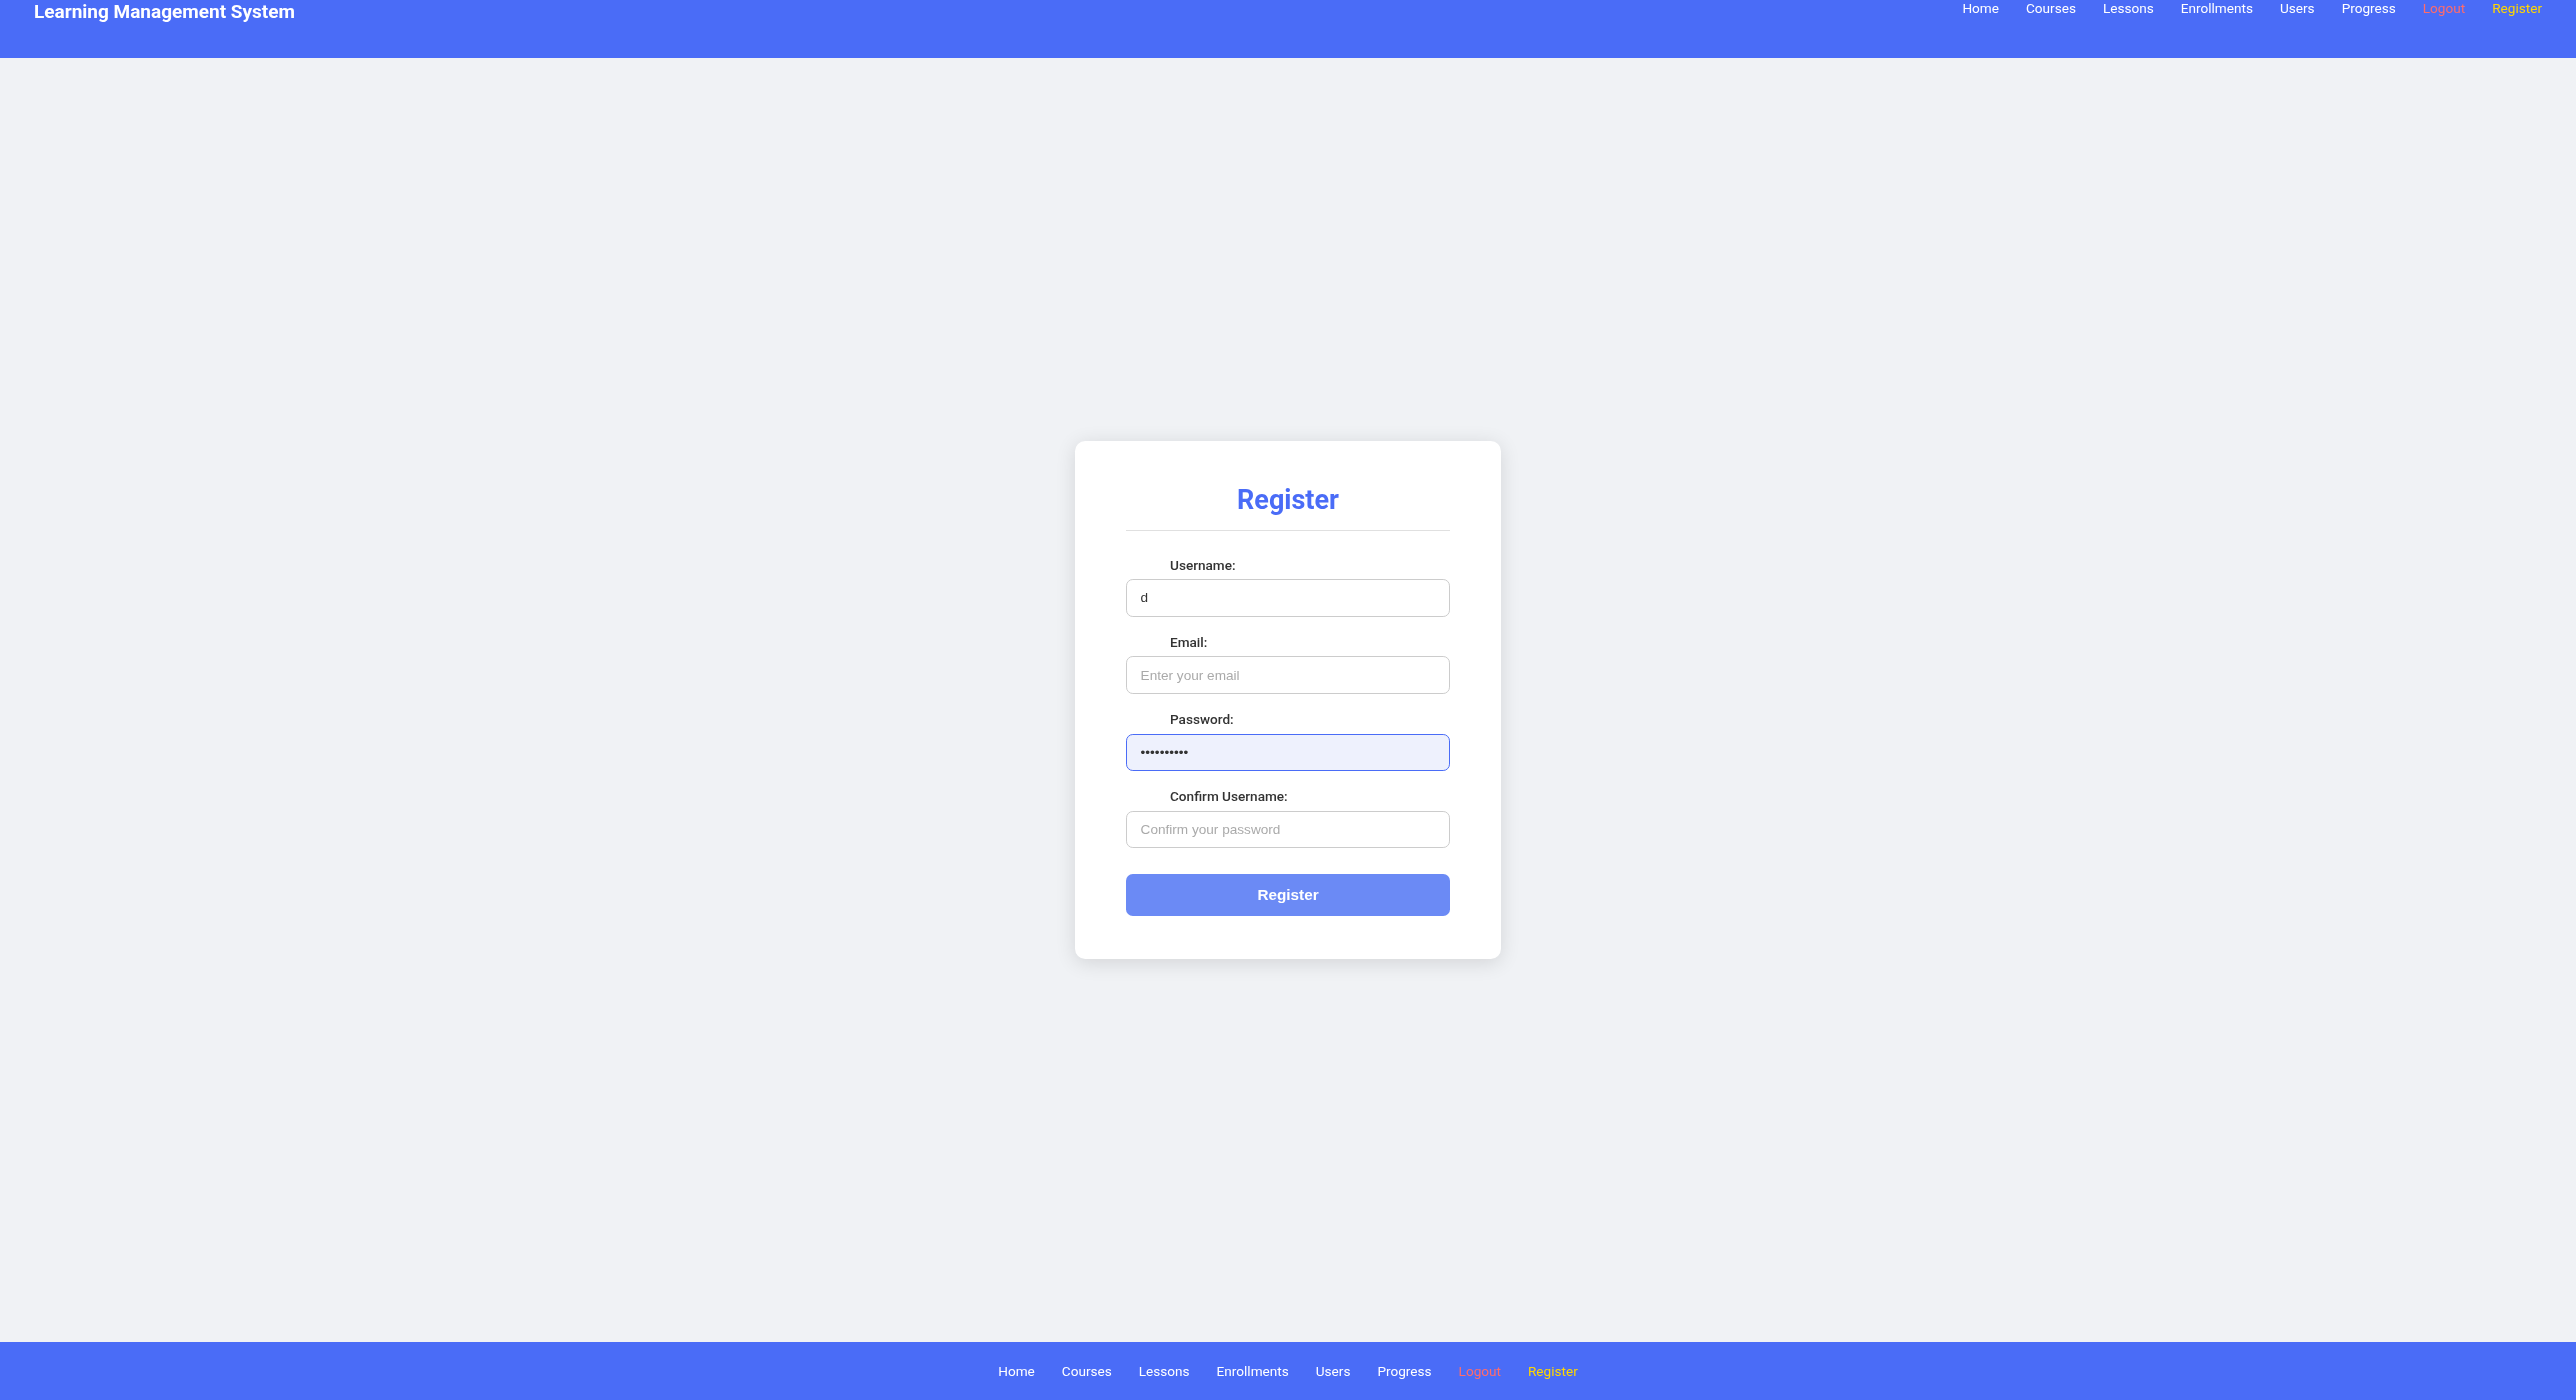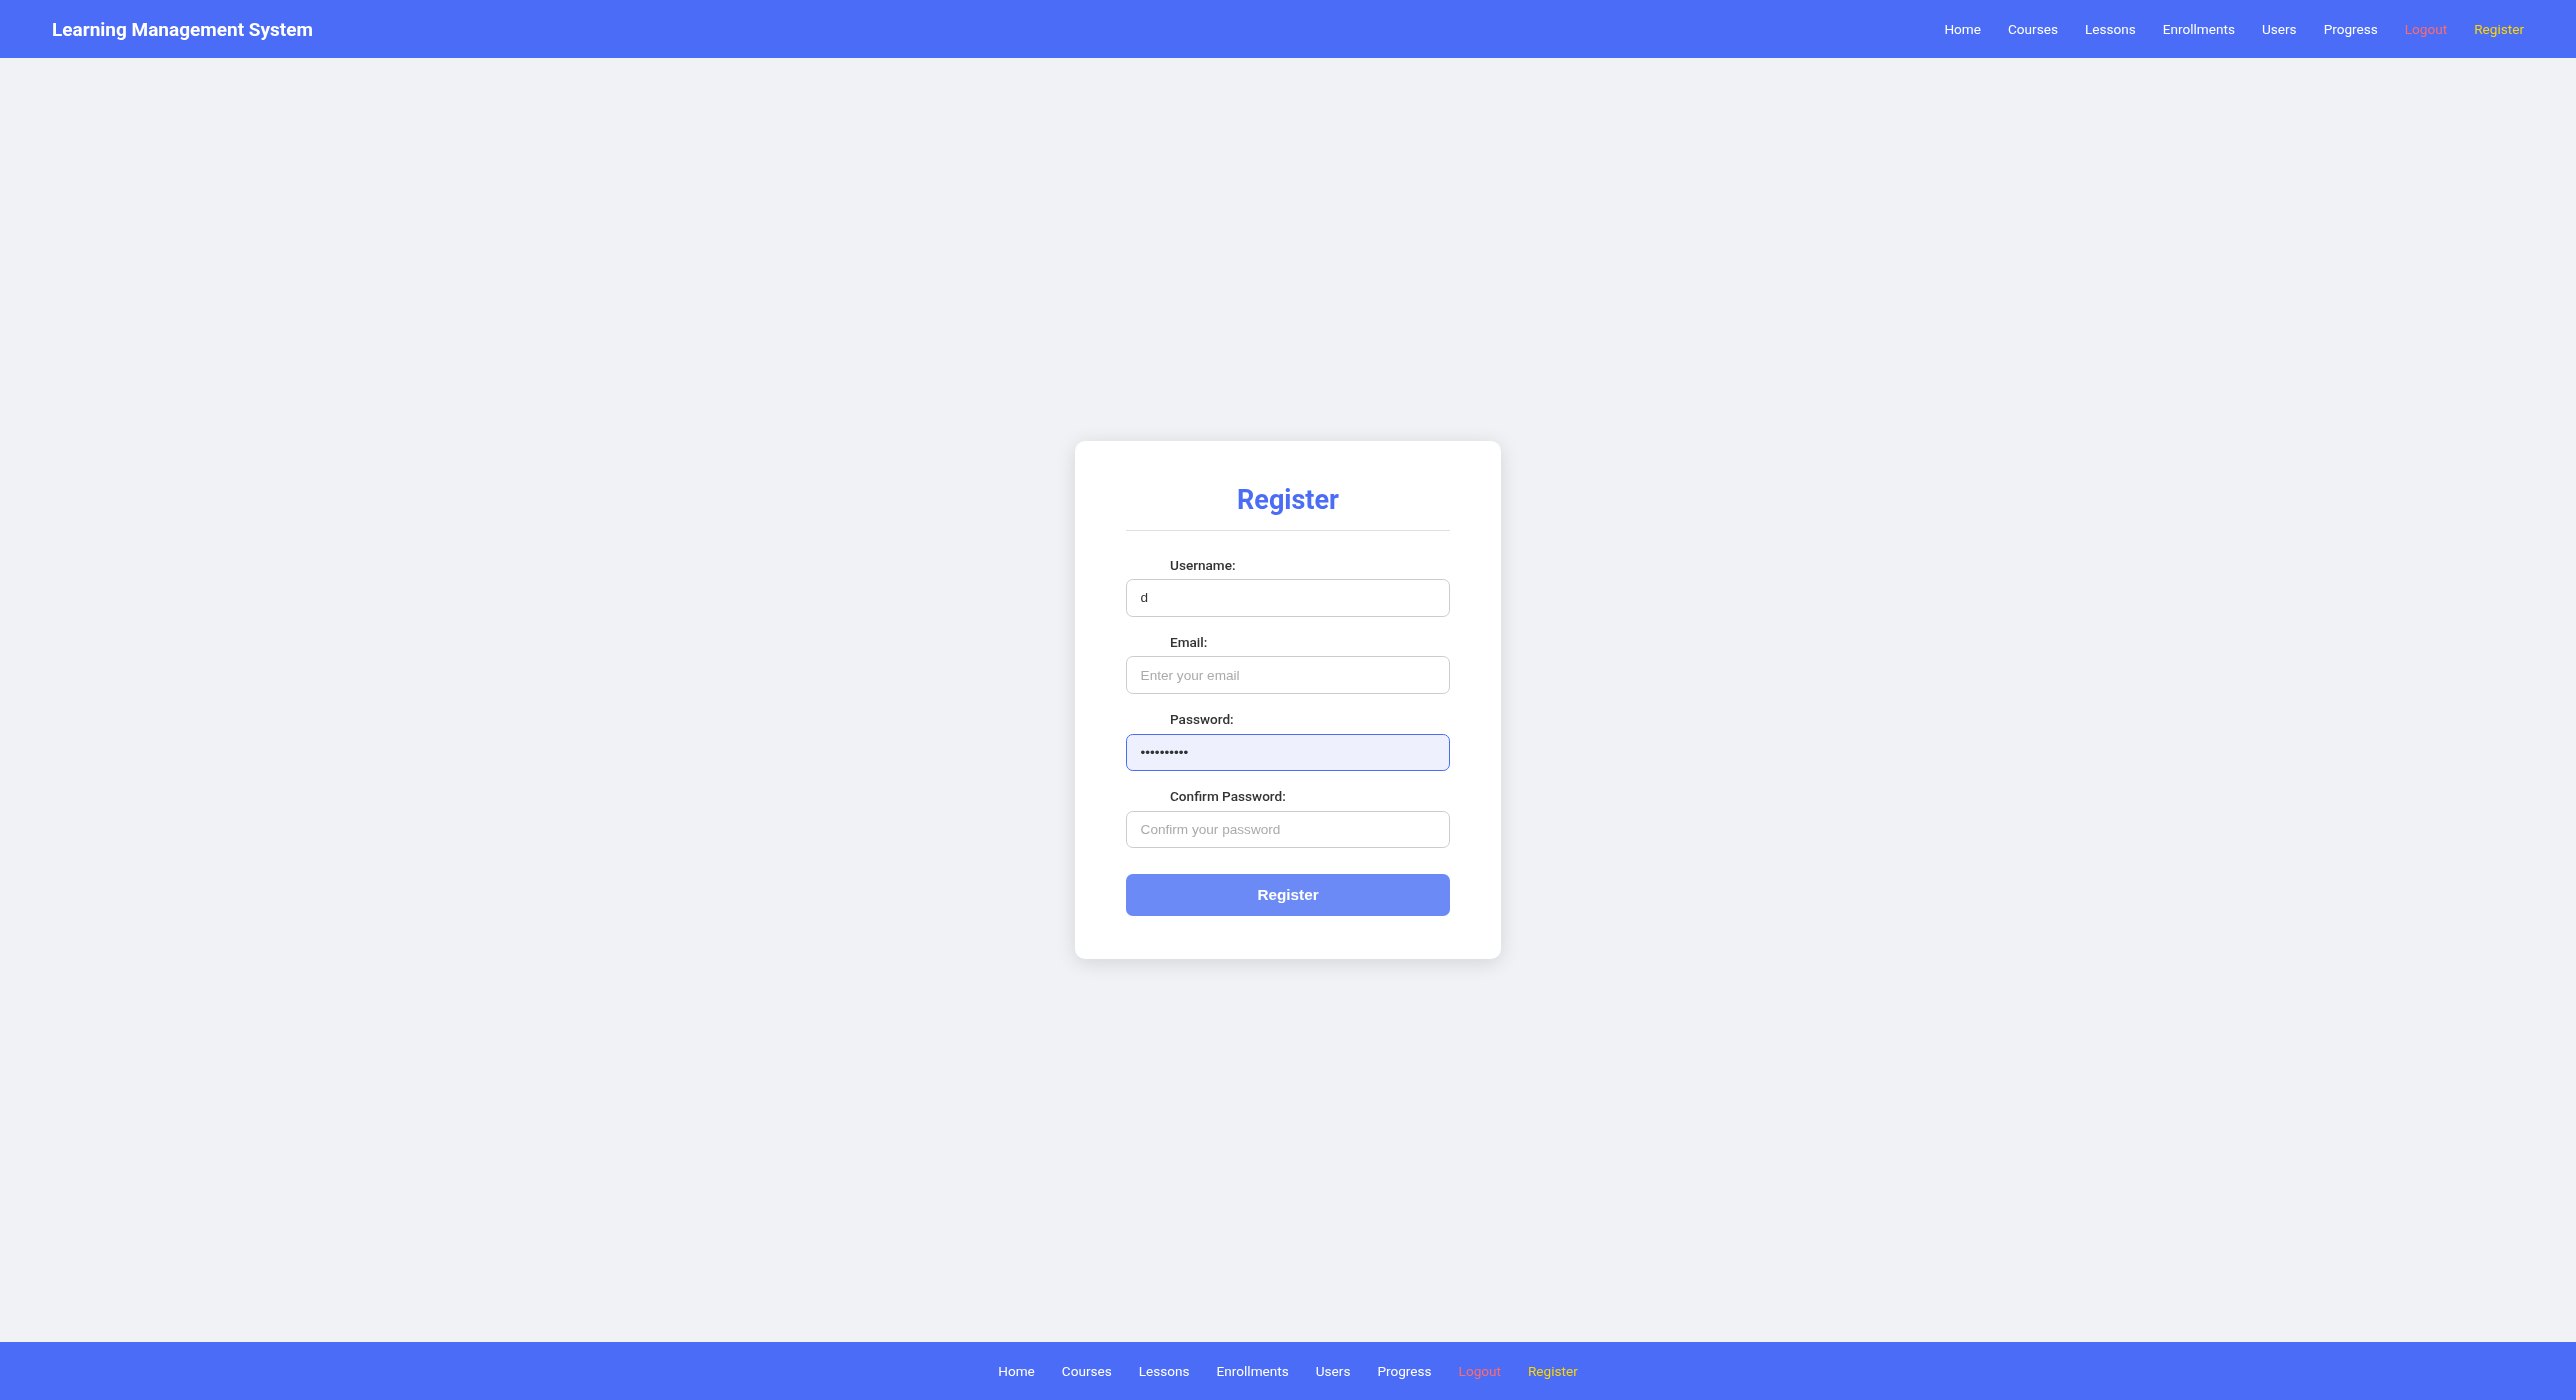--- a/index.html
+++ b/index.html
@@ -12,24 +12,24 @@
       font-family: -apple-system, BlinkMacSystemFont, 'Segoe UI', Roboto, sans-serif;
       background-color: #f0f2f5;
       min-height: 100vh;
       display: flex;
       flex-direction: column;
     }
 
     
     .navbar {
       background-color: #4a6cf7;
-      padding: 0 52px;
+      padding: 0 34px;
       height: 58px;
       display: flex;
-      align-items: center;
+      align-items: flex-start;
       justify-content: space-between;
       flex-shrink: 0;
     }
 
     .navbar-brand {
       color: #ffffff;
       font-size: 19px;
       font-weight: 700;
       text-decoration: none;
     }
@@ -204,21 +204,21 @@
       </div>
 
       
       <div class="form-group">
         <label class="form-label">Password:</label>
         <input type="password" class="form-input active-input" value="••••••••••" style="">
       </div>
 
       
       <div class="form-group">
-        <label class="form-label">Confirm Password:</label>
+        <label class="form-label">Confirm Username:</label>
         <input type="password" class="form-input" placeholder="Confirm your password" style="">
       </div>
 
       
       <button type="submit" class="register-btn">Register</button>
     </form>
   </div>
 </main>
 
 <footer class="footer">

